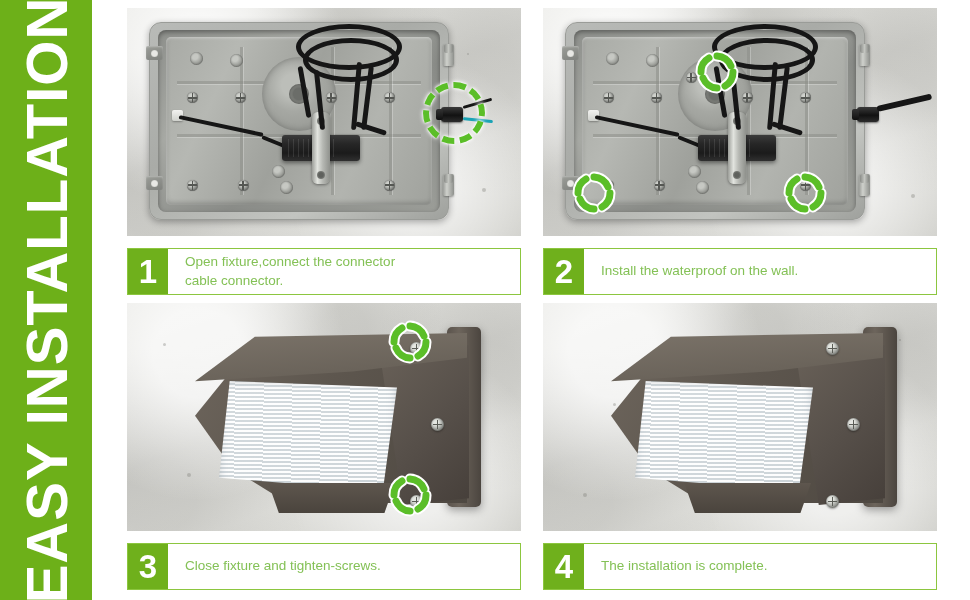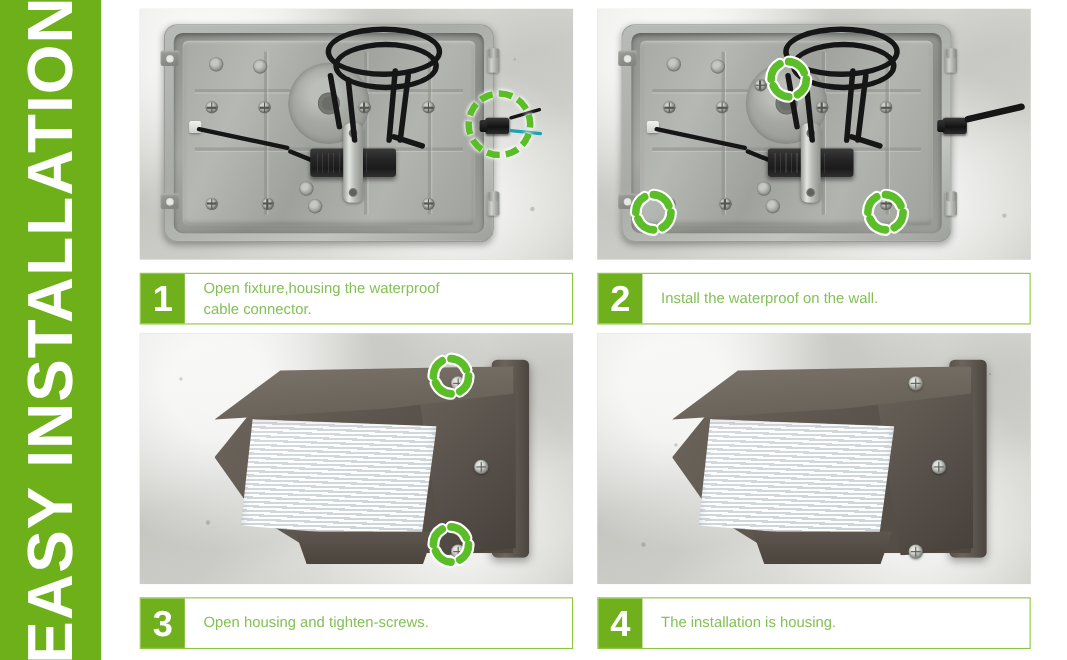--- a/index.html
+++ b/index.html
@@ -368,21 +368,21 @@
         <div class="gland" style="left:292px;top:85px;"></div>
         <div class="wire-blk" style="left:314px;top:84px;width:30px;transform:rotate(-16deg);transform-origin:left center;"></div>
         <div class="wire-blue" style="left:314px;top:95px;width:30px;transform:rotate(6deg);transform-origin:left center;"></div>
       </div>
 
       <div class="marker-dashed" style="left:296px;top:74px;width:62px;height:62px;"></div>
     </div>
 
     <div class="caption">
       <div class="cap-num">1</div>
-      <div class="cap-text">Open fixture,housing the waterproof
+      <div class="cap-text">Open fixture,connect the connector
 cable connector.</div>
     </div>
   </div>
 
   <div class="cell c2">
     <div class="photo">
       <div class="wall"></div>
       <div class="speck" style="left:44px;top:26px;width:3px;height:3px;"></div>
       <div class="speck" style="left:368px;top:186px;width:4px;height:4px;"></div>
       <div class="speck" style="left:60px;top:200px;width:2px;height:2px;"></div>
@@ -543,21 +543,21 @@
               <path d="M38 22 A16 16 0 0 1 30 36"></path>
             <path d="M22 38 A16 16 0 0 1 8 28"></path>
               <path d="M6 22 A16 16 0 0 1 14 8"></path>
           </g>
         </svg>
       </div>
     </div>
 
     <div class="caption">
       <div class="cap-num">3</div>
-      <div class="cap-text">Open housing and tighten-screws.</div>
+      <div class="cap-text">Close fixture and tighten-screws.</div>
     </div>
   </div>
 
   <div class="cell c4">
     <div class="photo">
       <div class="wall"></div>
       <div class="speck" style="left:70px;top:100px;width:3px;height:3px;"></div>
       <div class="speck" style="left:40px;top:190px;width:4px;height:4px;"></div>
       <div class="speck" style="left:356px;top:36px;width:2px;height:2px;"></div>
 
@@ -570,17 +570,17 @@
         <div class="fx-lens"></div>
         <div class="fx-bottomtab"></div>
         <div class="fx-screw" style="left:243px;top:27px;"></div>
         <div class="fx-screw" style="left:243px;top:180px;"></div>
         <div class="fx-screw" style="left:264px;top:103px;"></div>
       </div>
     </div>
 
     <div class="caption">
       <div class="cap-num">4</div>
-      <div class="cap-text">The installation is housing.</div>
+      <div class="cap-text">The installation is complete.</div>
     </div>
   </div>
 
 </div>
 
 </body></html>

